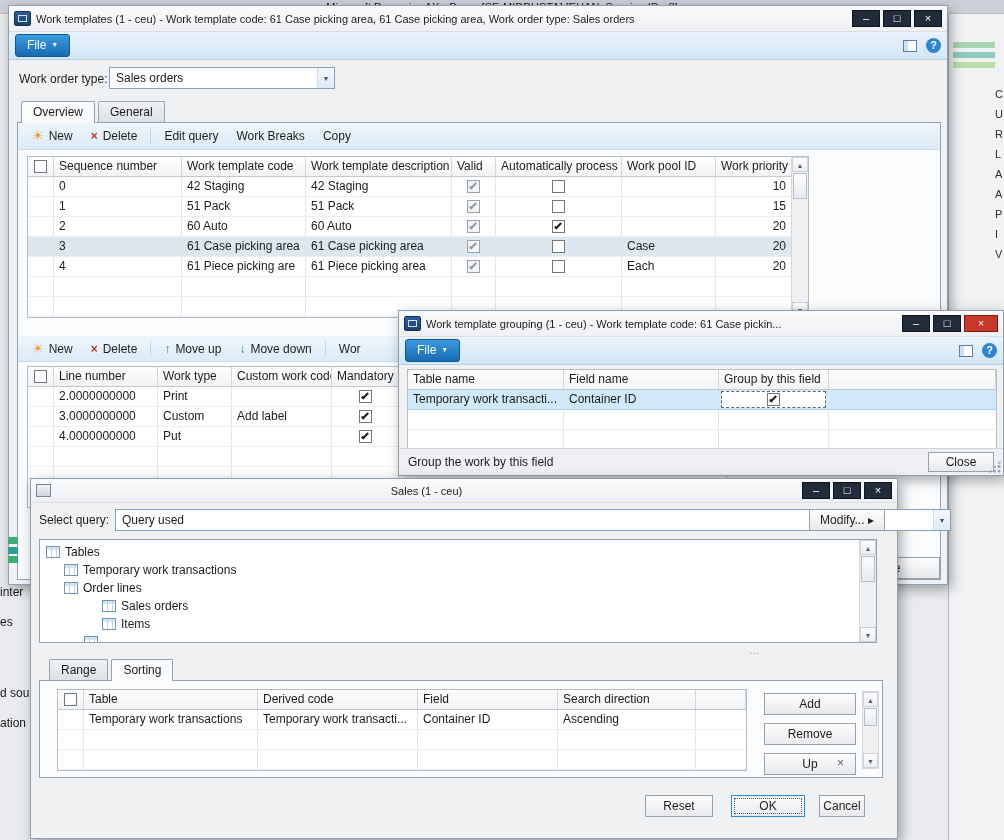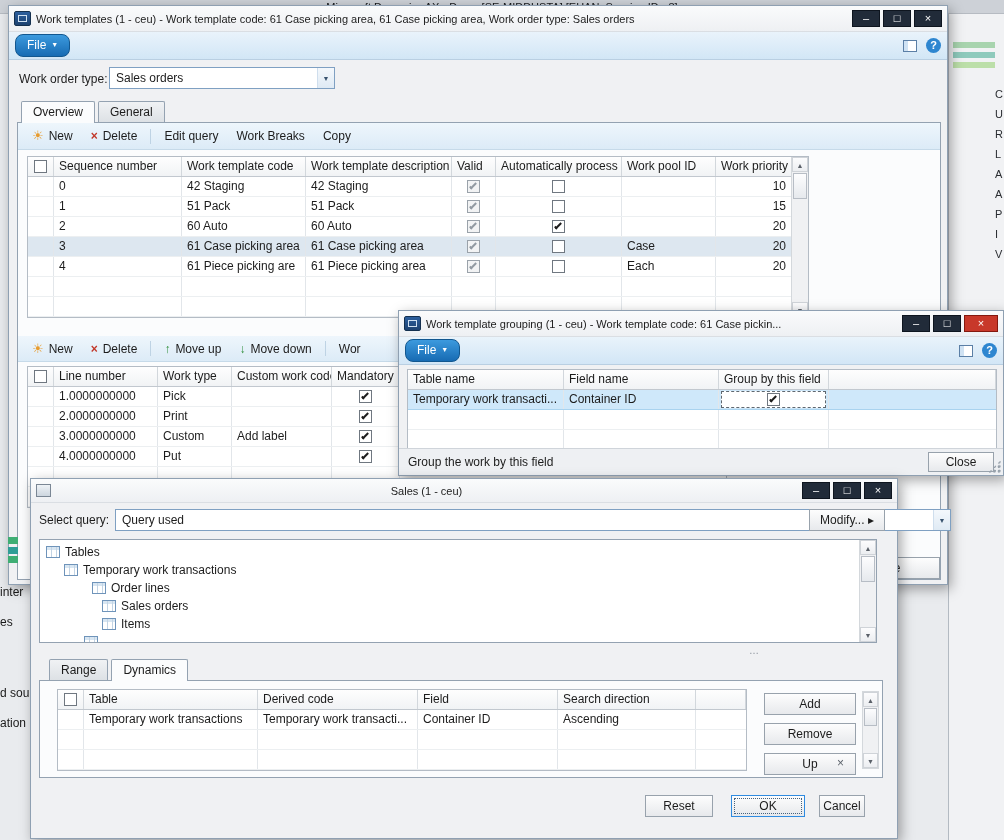--- a/index.html
+++ b/index.html
@@ -22,21 +22,21 @@
   .tb .title{flex:1;white-space:nowrap;overflow:hidden;font-size:11px}
   .tb .title.center{text-align:center}
   .winbtns{display:flex;gap:3px}
   .wbtn{width:28px;height:17px;background:#212b39;border:1px solid #0e151f;color:#fff;font-size:11px;line-height:15px;text-align:center;cursor:default}
   .wbtn.red{background:#c8382a;border-color:#84190f}
   .axic{width:17px;height:15px;background:linear-gradient(#2c5f9e,#1d4270);border:1px solid #14304f;border-radius:2px;position:relative;flex:0 0 auto}
   .axic::after{content:"";position:absolute;inset:3px;border:1px solid #cfe0f0}
   .formic{width:15px;height:13px;border:1px solid #7a8694;background:linear-gradient(#eef2f6,#cdd6df);flex:0 0 auto}
 
   .menubar{height:28px;background:linear-gradient(#e9f3fb,#d2e6f6);border-bottom:1px solid #b9cfe2;display:flex;align-items:center;padding:0 6px}
-  .filebtn{background:linear-gradient(#3c9ade,#176bb3);border:1px solid #12578f;color:#fff;padding:3px 11px 4px;border-radius:8px;display:flex;gap:5px;align-items:center}
+  .filebtn{background:linear-gradient(#3c9ade,#176bb3);border:1px solid #12578f;color:#fff;padding:3px 11px 4px;border-radius:3px;display:flex;gap:5px;align-items:center}
   .filebtn .dd{font-size:7px;line-height:10px}
   .mb-right{margin-left:auto;display:flex;gap:9px;align-items:center}
   .layic{width:14px;height:12px;border:1px solid #5b7fa6;background:linear-gradient(90deg,#cfe2f3 0 4px,#fff 4px)}
   .helpic{width:15px;height:15px;border-radius:50%;background:#2e86d0;color:#fff;font-size:11px;line-height:15px;text-align:center;font-weight:bold}
 
   .combo{position:absolute;background:#fff;border:1px solid #7fa0c2;height:22px;display:flex;align-items:center}
   .combo .val{flex:1;padding:0 6px;white-space:nowrap;overflow:hidden}
   .combo .arr{width:17px;align-self:stretch;display:flex;align-items:center;justify-content:center;font-size:7px;color:#39536f;
               border-left:1px solid #cfdeed;background:linear-gradient(#f4f8fc,#dfeaf4)}
 
@@ -362,32 +362,20 @@
               <span class="cb"></span>
             </span>
           <span class="gc">Line number</span>
           <span class="gc">Work type</span>
           <span class="gc">Custom work code</span>
           <span class="gc">Mandatory</span>
           <span class="gc fill"></span>
         </div>
         <div class="grow">
           <span class="gc cc"></span>
-          <span class="gc">1.0000000000</span>
-          <span class="gc">Pick</span>
-          <span class="gc"></span>
-          <span class="gc cc">
-              <span class="cb checked">
-                <span class="mk"></span>
-              </span>
-            </span>
-          <span class="gc fill"></span>
-        </div>
-        <div class="grow">
-          <span class="gc cc"></span>
           <span class="gc">2.0000000000</span>
           <span class="gc">Print</span>
           <span class="gc"></span>
           <span class="gc cc">
               <span class="cb checked">
                 <span class="mk"></span>
               </span>
             </span>
           <span class="gc fill"></span>
         </div>
@@ -524,21 +512,21 @@
     <div class="tree" style="left:8px;top:60px;width:838px;height:104px">
       <div style="padding-top:3px">
         <div class="trow" style="padding-left:6px">
           <span class="tic"></span>
           <span>Tables</span>
         </div>
         <div class="trow" style="padding-left:24px">
           <span class="tic"></span>
           <span>Temporary work transactions</span>
         </div>
-        <div class="trow" style="padding-left:52px">
+        <div class="trow" style="padding-left:24px">
           <span class="tic"></span>
           <span>Order lines</span>
         </div>
         <div class="trow" style="padding-left:62px">
           <span class="tic"></span>
           <span>Sales orders</span>
         </div>
         <div class="trow" style="padding-left:62px">
           <span class="tic"></span>
           <span>Items</span>
@@ -550,21 +538,21 @@
       <div class="vscroll">
         <div class="sar">▲</div>
         <div class="sth"></div>
         <div class="sar bot">▼</div>
       </div>
     </div>
     <span class="dots" style="position:absolute;left:718px;top:166px">…</span>
 
     <div class="tabs" style="left:18px;top:180px">
       <span class="tab">Range</span>
-      <span class="tab on">Dynamics</span>
+      <span class="tab on">Sorting</span>
     </div>
     <div class="panel" style="left:8px;top:201px;width:844px;height:98px"></div>
 
     <div class="grid g4" style="left:26px;top:210px;width:690px;height:82px">
       <div class="gbody noscroll">
         <div class="grow head">
           <span class="gc cc">
               <span class="cb"></span>
             </span>
           <span class="gc">Table</span>

